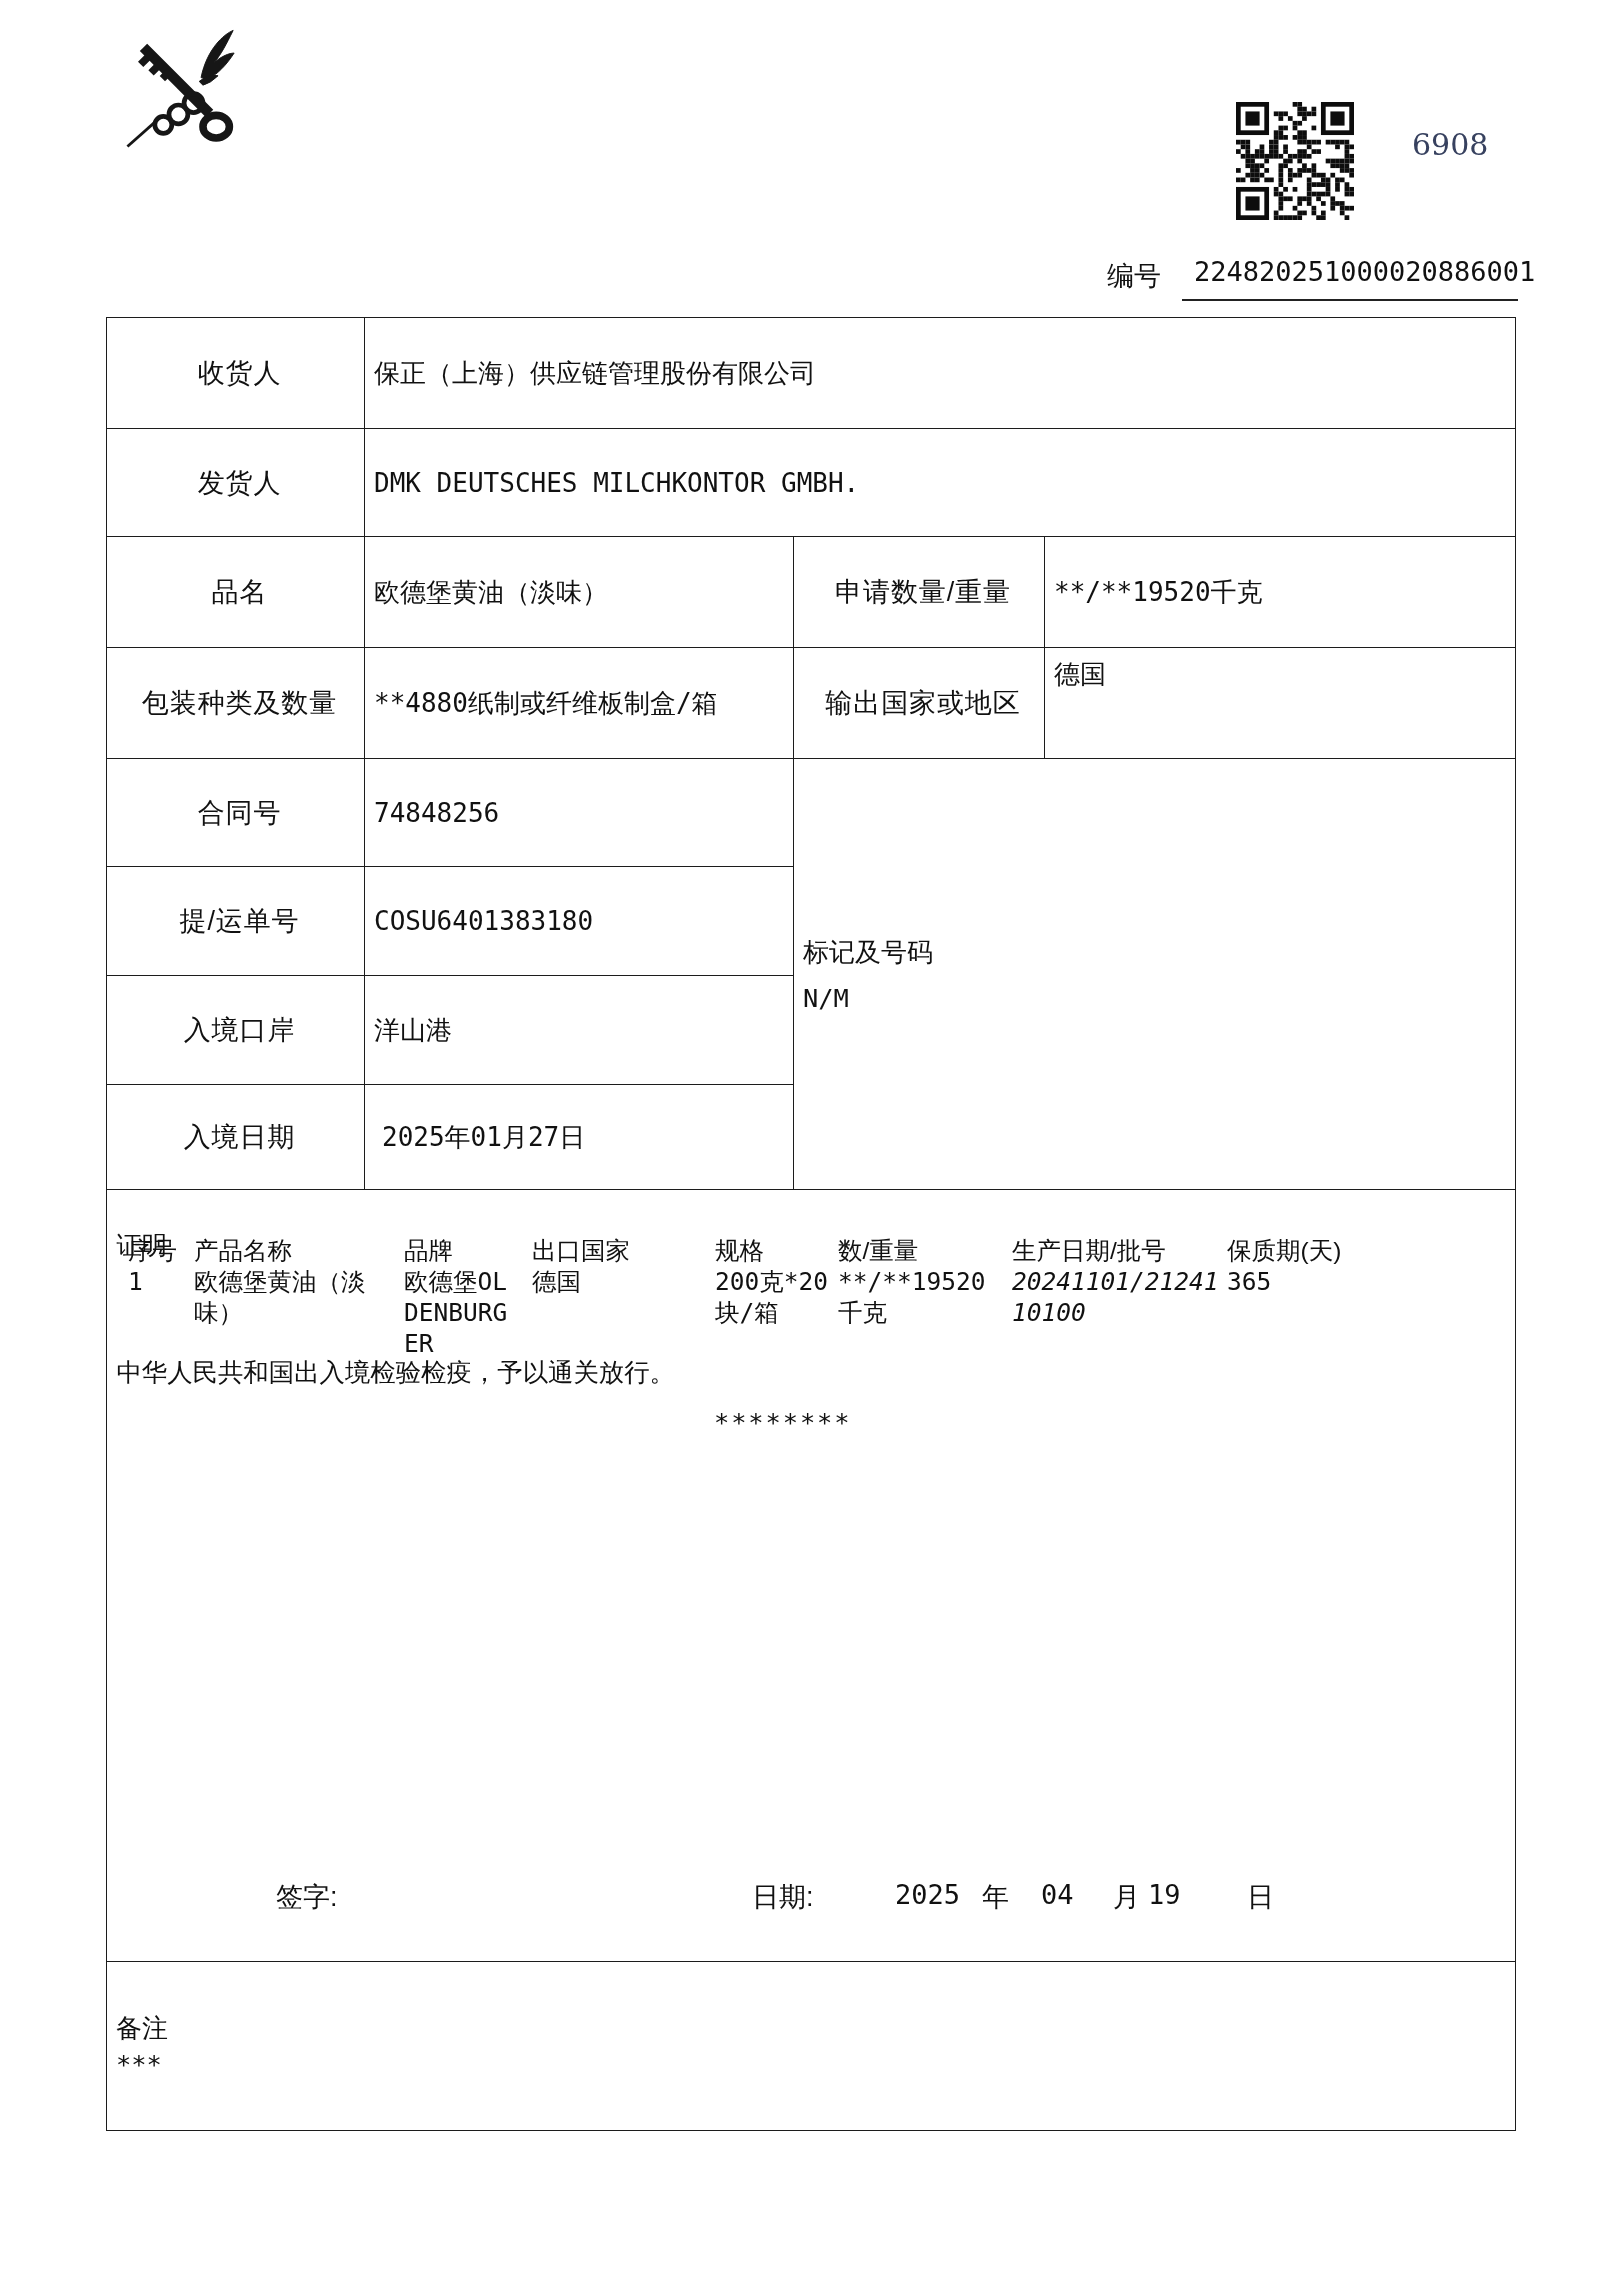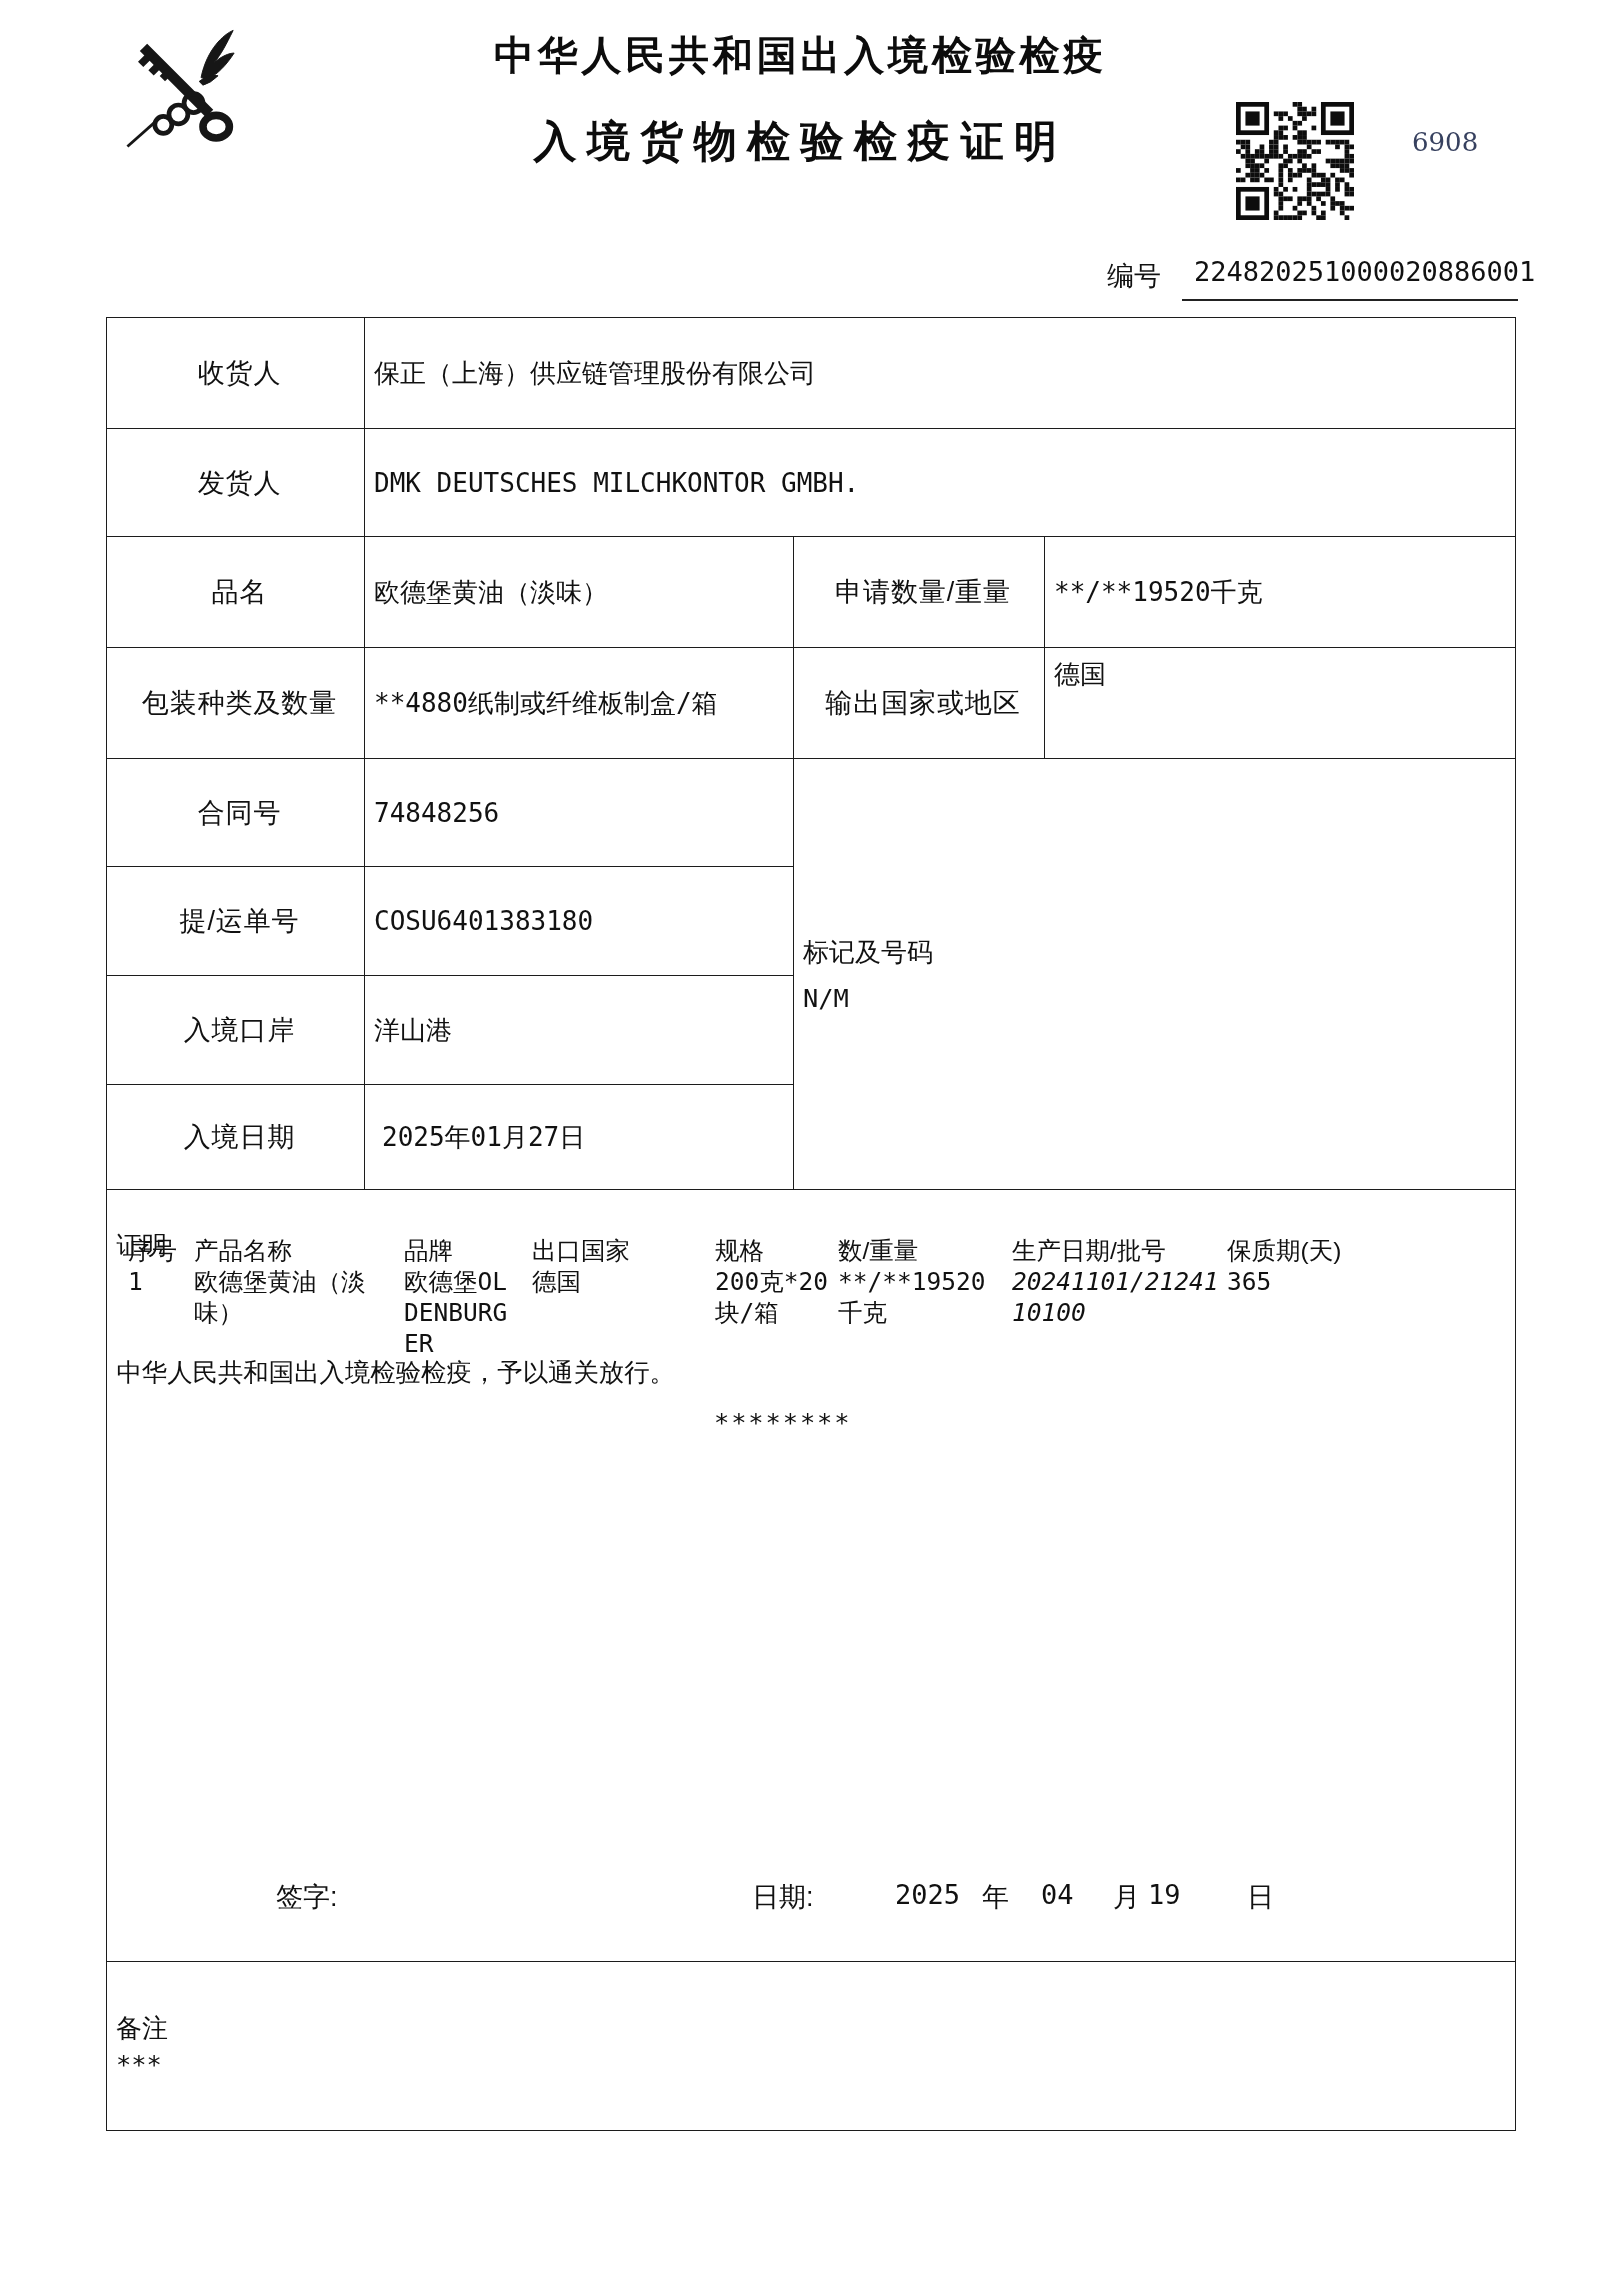--- a/index.html
+++ b/index.html
@@ -5,21 +5,21 @@
   html,body{margin:0;padding:0;background:#fff;}
   .page{position:relative;width:1622px;height:2293px;background:#fff;overflow:hidden;
         font-family:"Liberation Sans",sans-serif;color:#111;}
   
   .emblem{position:absolute;left:118px;top:26px;width:118px;height:124px;}
   .titles{position:absolute;left:264px;top:28px;width:1073px;text-align:center;}
   .title1{font-size:40px;font-weight:bold;letter-spacing:3.8px;color:#0c0c0c;}
   .title2{margin-top:30px;font-size:43px;font-weight:bold;letter-spacing:10.4px;color:#0c0c0c;}
   .qr{position:absolute;left:1236px;top:102px;width:118px;height:118px;}
   .code-number{position:absolute;left:1412px;top:127px;font-family:"DejaVu Serif",serif;
-               font-size:26px;color:#37415f;}
+               font-size:30px;color:#37415f;}
   .docno-label{position:absolute;left:1107px;top:258px;font-size:27px;}
   .docno-value{position:absolute;left:1194px;top:256px;font-family:"DejaVu Sans Mono",monospace;
                font-size:27px;letter-spacing:0px;}
   .docno-line{position:absolute;left:1182px;top:299px;width:336px;height:1.9px;background:#222;}
   
   table.info{position:absolute;left:106px;top:317px;width:1410px;border-collapse:collapse;
              table-layout:fixed;}
   table.info td{border:1.9px solid #1c1c1c;vertical-align:middle;overflow:hidden;padding-left:9px;}
   td.lbl{text-align:center;font-size:27px;letter-spacing:0.9px;}
   td.val{font-size:26px;padding:0 5.6px 0 7.5px;}
@@ -74,24 +74,20 @@
 
       <ellipse cx="104" cy="106" rx="14" ry="12" fill="none" stroke-width="8"></ellipse>
 
       <line x1="10" y1="127" x2="46" y2="95" stroke-width="3"></line>
 
       <path d="M88,54 C94,24 112,8 122,4 C114,20 110,28 102,38 C110,31 118,28 123,28 C114,42 106,49 96,56 Z" stroke-width="1"></path>
       <path d="M86,58 q10,-8 20,-6 q-8,8 -16,10 Z" stroke-width="1"></path>
     </g>
   </svg>
 
-  <div class="titles">
-    <div class="title1">中华人民共和国出入境检验检疫</div>
-    <div class="title2">入境货物检验检疫证明</div>
-  </div>
 
   <svg class="qr" id="qr-svg" viewBox="0 0 125 125">
       <rect x="60" y="0" width="5" height="5" fill="#0d0d0d"></rect>
       <rect x="65" y="0" width="5" height="5" fill="#0d0d0d"></rect>
       <rect x="65" y="5" width="5" height="5" fill="#0d0d0d"></rect>
       <rect x="70" y="5" width="5" height="5" fill="#0d0d0d"></rect>
       <rect x="80" y="5" width="5" height="5" fill="#0d0d0d"></rect>
       <rect x="40" y="10" width="5" height="5" fill="#0d0d0d"></rect>
       <rect x="45" y="10" width="5" height="5" fill="#0d0d0d"></rect>
       <rect x="50" y="10" width="5" height="5" fill="#0d0d0d"></rect>

